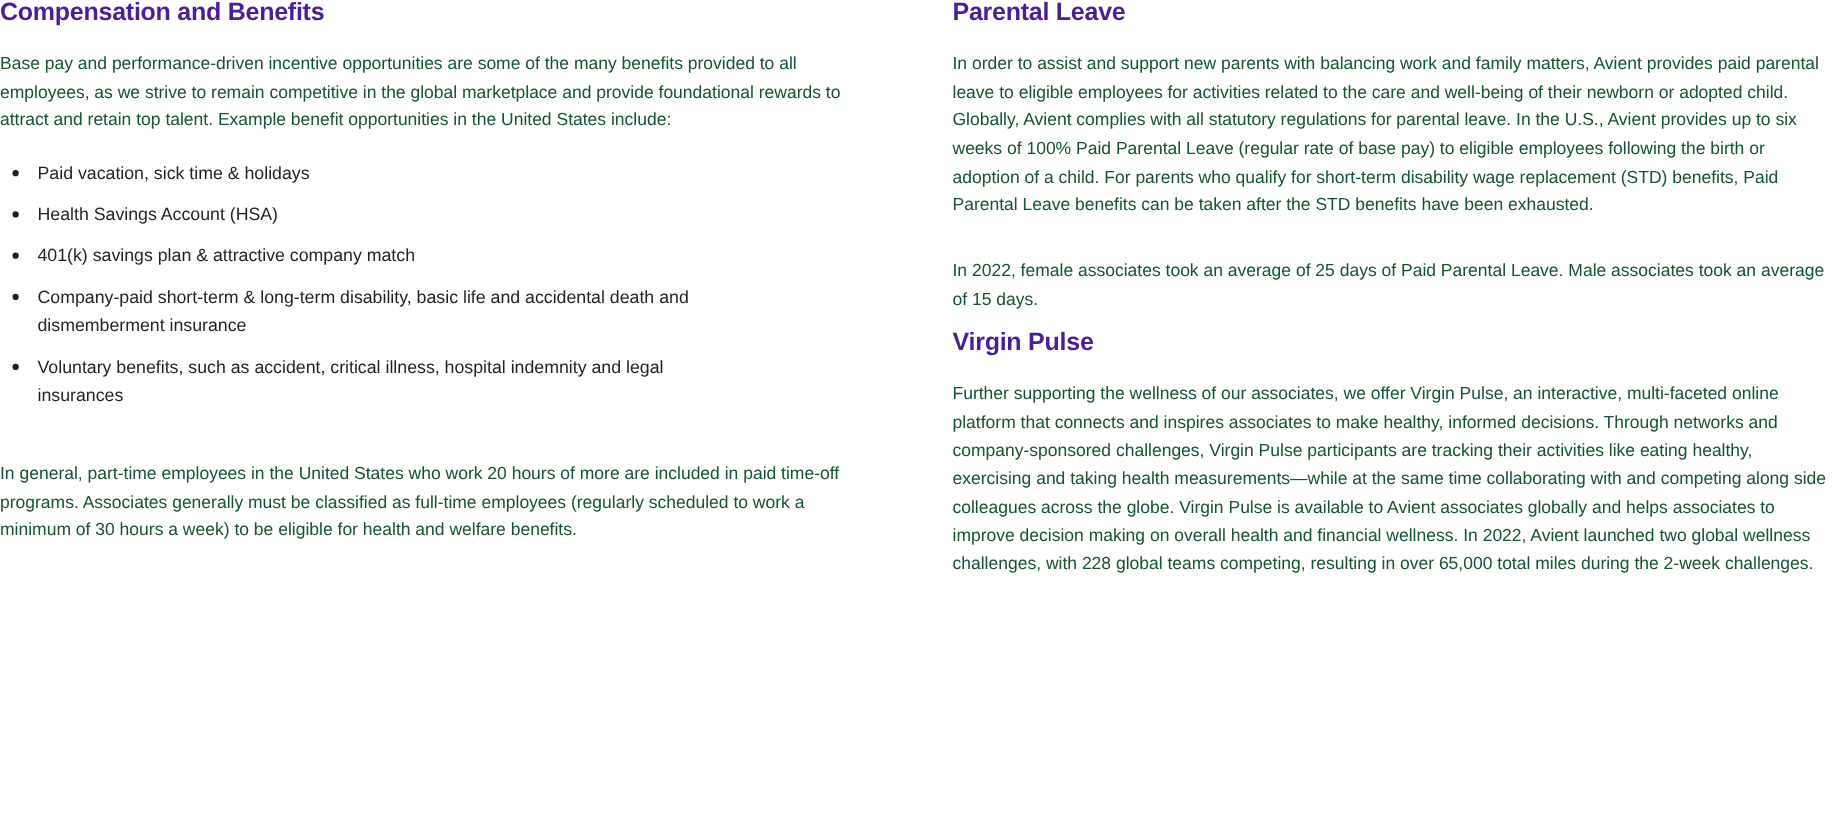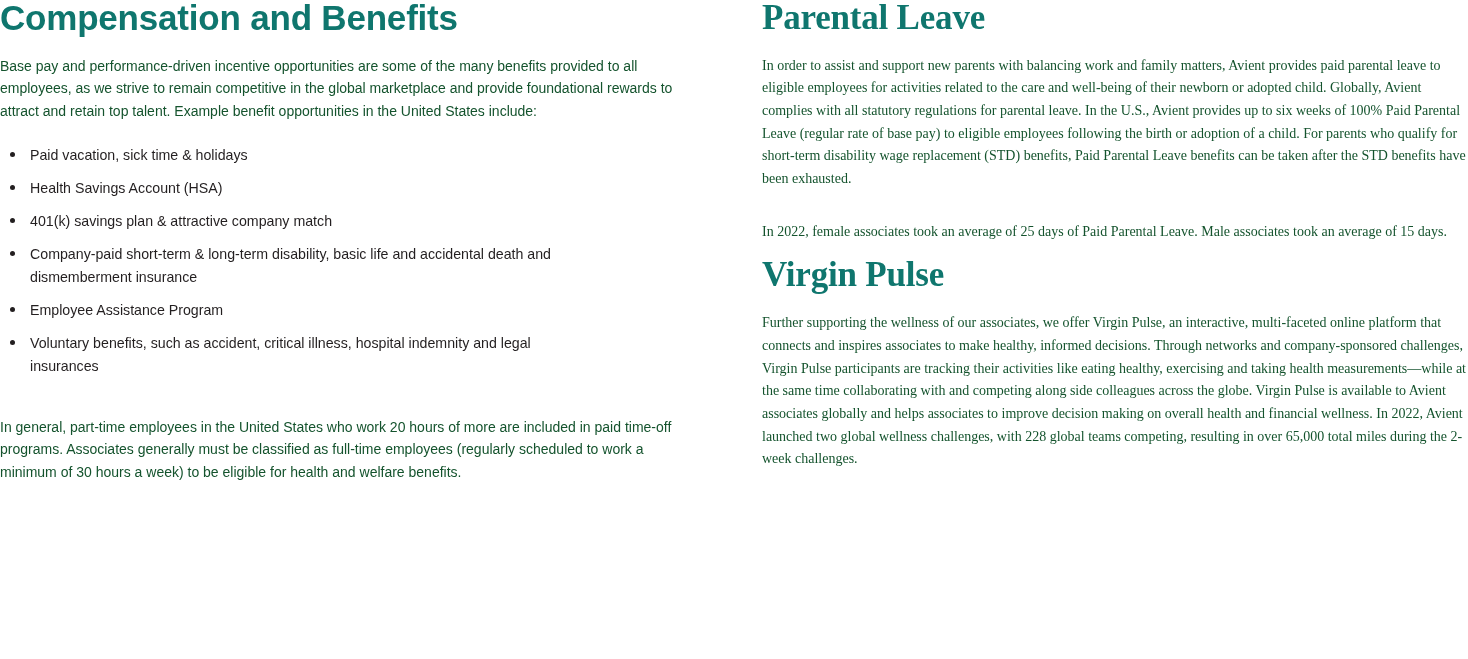--- a/index.html
+++ b/index.html
@@ -24,25 +24,24 @@
     position: absolute;
     top: 0;
   }
   .col-left {
     left: 0;
     width: 700px;
   }
   .col-right {
     left: 762px;
     width: 706px;
-    font-family: Liberation Serif, serif;
   }
   h1.section-title {
-    color: #0f766e;
-    font-size: 35px;
+    color: #4c1d95;
+    font-size: 20px;
     font-weight: bold;
     line-height: 1.05;
     margin: 0 0 18px 0;
     letter-spacing: -0.2px;
   }
   h1.section-title.second {
     margin-top: 14px;
   }
   p.body-text {
     font-size: 14px;
@@ -103,24 +102,20 @@
       <li>
         <span class="dot"></span>
         <span>401(k) savings plan &amp; attractive company match</span>
       </li>
       <li>
         <span class="dot"></span>
         <span class="narrow" style="display:block;max-width:570px">Company-paid short-term &amp; long-term disability, basic life and accidental death and dismemberment insurance</span>
       </li>
       <li>
         <span class="dot"></span>
-        <span>Employee Assistance Program</span>
-      </li>
-      <li>
-        <span class="dot"></span>
         <span class="narrow" style="display:block;max-width:540px">Voluntary benefits, such as accident, critical illness, hospital indemnity and legal insurances</span>
       </li>
     </ul>
 
     <div class="spacer-lg"></div>
 
     <p class="body-text tight">In general, part-time employees in the United States who work 20 hours of more are included in paid time-off programs. Associates generally must be classified as full-time employees (regularly scheduled to work a minimum of 30 hours a week) to be eligible for health and welfare benefits.</p>
   </div>
 
   <div class="col col-right">

